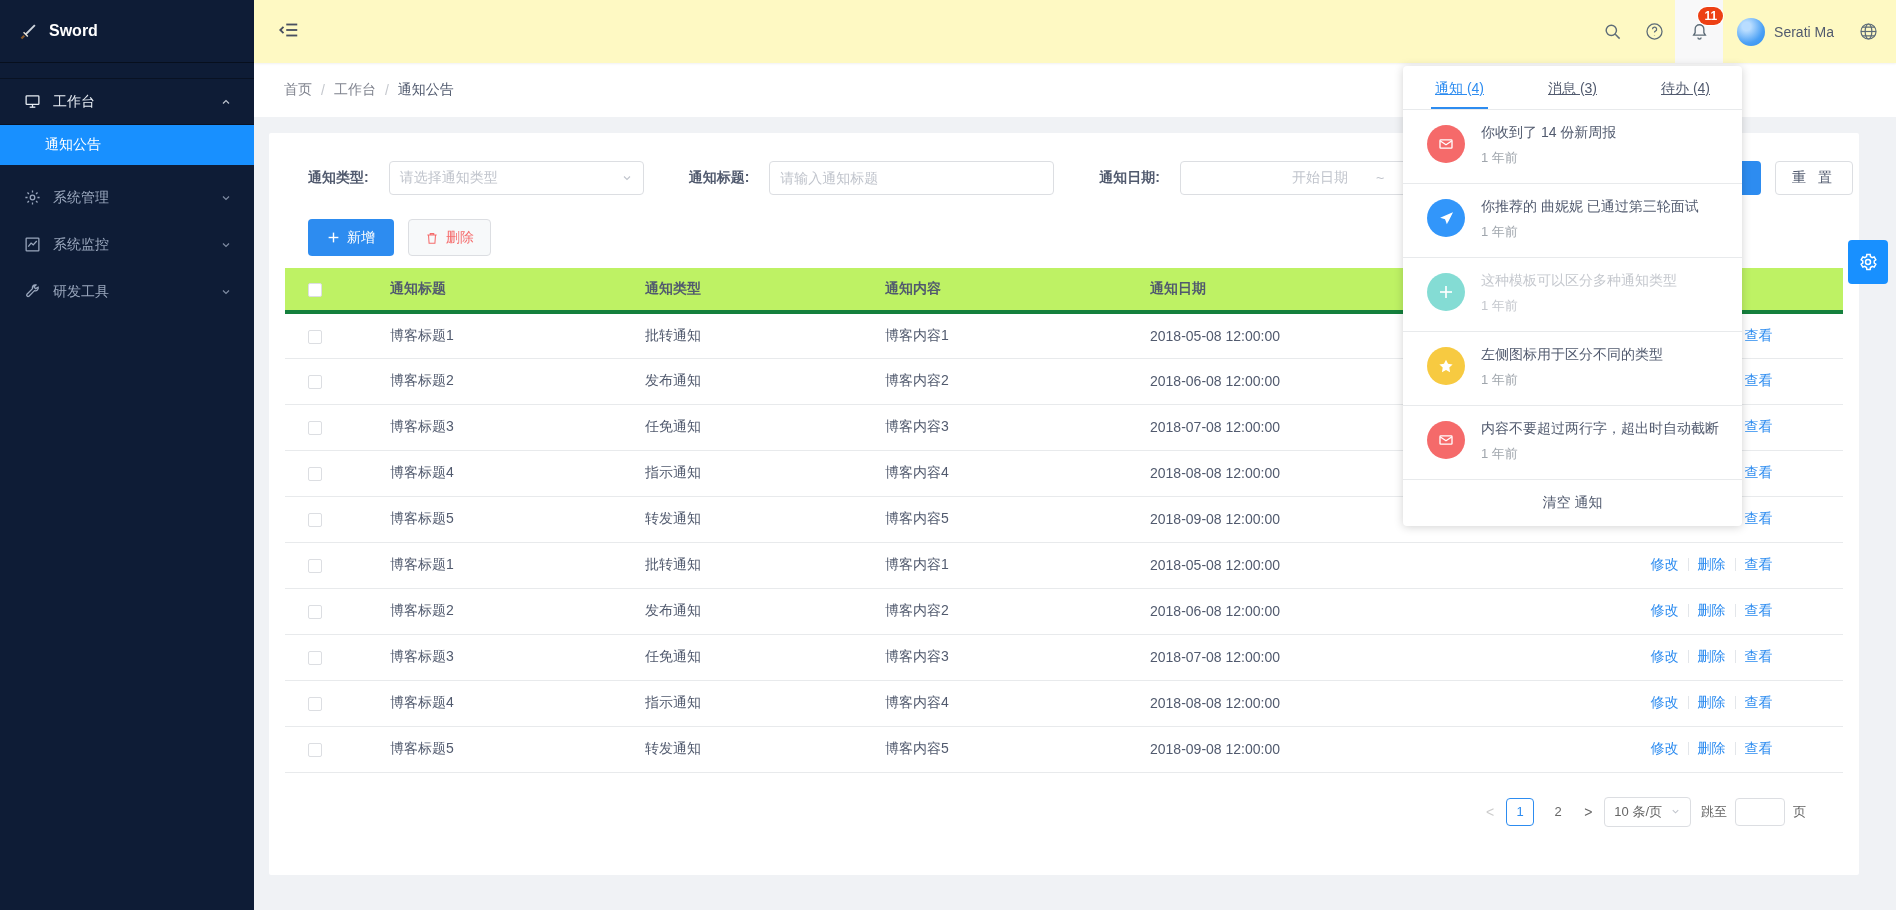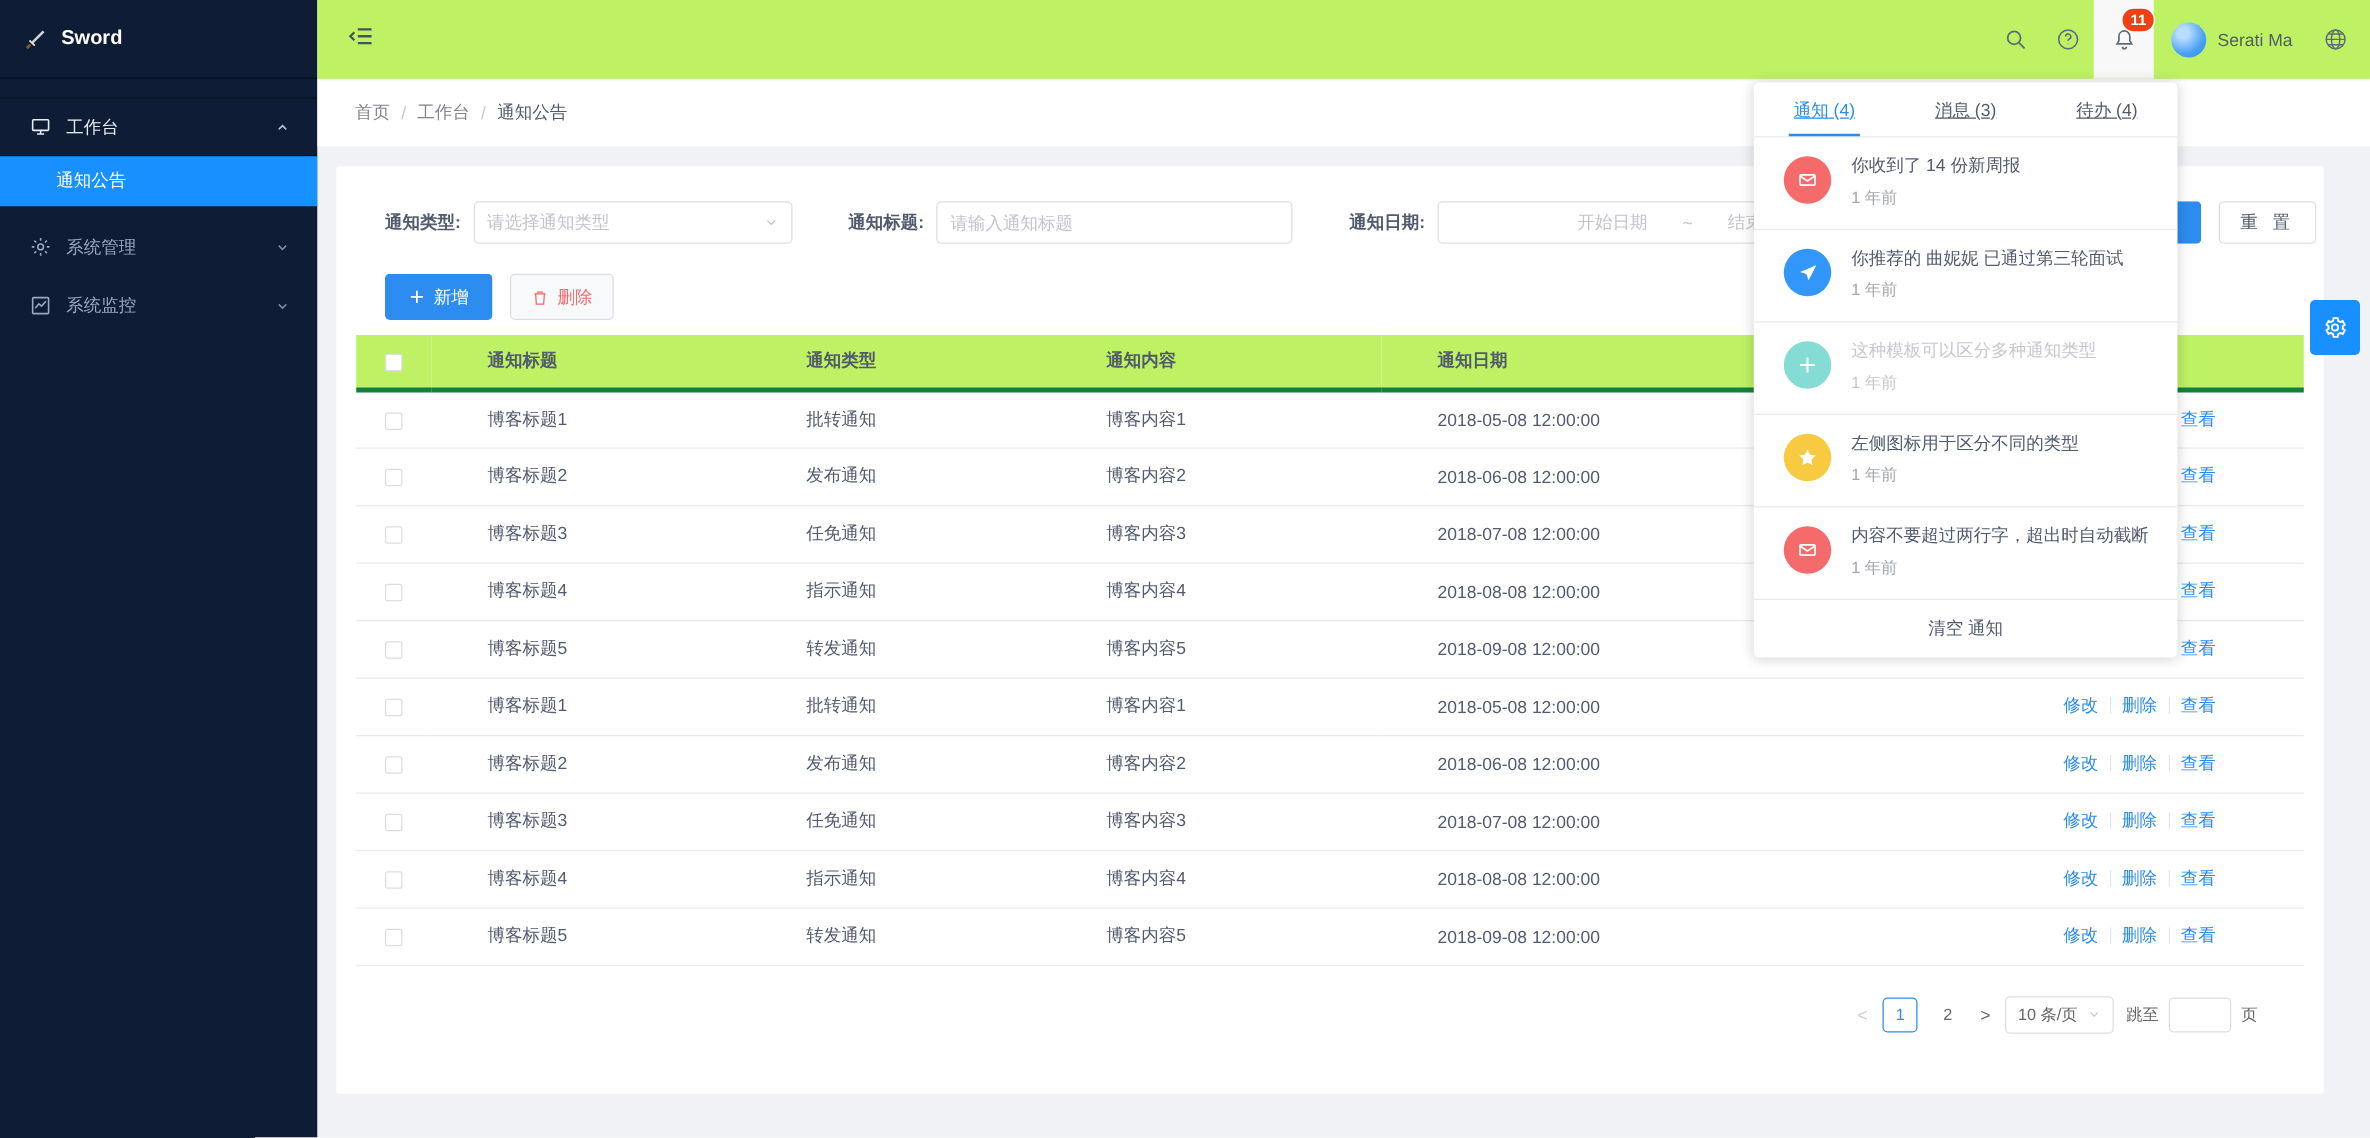--- a/index.html
+++ b/index.html
@@ -16,21 +16,21 @@
                font-size:14px; color:#9aa7bd; cursor:pointer; }
   .menu-item.open { color:#e8edf4; border-bottom:1px solid rgba(0,0,0,.35); border-top:1px solid rgba(0,0,0,.35); }
   .menu-item .chev { margin-left:auto; opacity:.8; }
   .menu-item.gap { margin-top:9px; }
   .submenu-active { height:40px; background:#1890ff; color:#fff; display:flex; align-items:center;
                     padding-left:45px; font-size:14px; cursor:pointer; }
   .s-ic { width:17px; height:17px; flex-shrink:0; }
 
   
   .main { flex:1; display:flex; flex-direction:column; background:#f0f2f5; position:relative; }
-  .topbar { height:63px; background:#bef264; display:flex; align-items:center; padding-left:24px;
+  .topbar { height:63px; background:#fef9c3; display:flex; align-items:center; padding-left:24px;
             box-shadow:0 1px 2px rgba(0,21,41,.06); position:relative; z-index:5; }
   .topbar-right { margin-left:auto; display:flex; align-items:center; height:63px; }
   .icon-btn { width:42px; height:63px; display:flex; align-items:center; justify-content:center;
               cursor:pointer; color:#5c6b77; }
   .bell-wrap { width:48px; height:63px; background:#f8f8f9; position:relative; display:flex;
                align-items:center; justify-content:center; cursor:pointer; color:#5c6b77; }
   .badge { position:absolute; top:7px; right:0px; background:#ed4014; color:#fff; font-size:12px;
            font-weight:bold; line-height:1; padding:3px 6px; border-radius:9px; box-shadow:0 0 0 1px #fff; }
   .user { display:flex; align-items:center; gap:9px; padding:0 14px; cursor:pointer; }
   .avatar { width:28px; height:28px; border-radius:50%;
@@ -45,21 +45,21 @@
   .crumb-cur { color:#515a6e; }
 
   
   .content { flex:1; padding:16px 37px 0 15px; }
   .card { background:#fff; height:742px; border-radius:2px; padding-top:28px; }
 
   .search-row { display:flex; align-items:center; margin:0 6px 0 39px; font-size:14px; }
   .f-label { font-weight:bold; color:#515a6e; margin-right:10px; white-space:nowrap; }
   .f-group { display:flex; align-items:center; margin-right:45px; }
   .inp { height:34px; border:1px solid #dcdee2; border-radius:4px; background:#fff;
-         display:flex; align-items:center; padding:0 10px; color:#c0c4cc; font-size:14px; }
+         display:flex; align-items:center; padding:0 10px; color:#c0c4cc; font-size:14px;margin-left:10px; }
   .inp input { border:none; outline:none; width:100%; font-size:14px; font-family:inherit; color:#515a6e; }
   .inp input::placeholder { color:#c0c4cc; }
   .sel { width:255px; justify-content:space-between; cursor:pointer; }
   .txt-inp { width:285px;justify-content:center; }
   .date-inp { width:400px; justify-content:center; gap:28px; cursor:pointer; }
   .form-btns { margin-left:auto; display:flex; align-items:center; }
   .btn { height:34px; border-radius:4px; font-size:14px; display:inline-flex; align-items:center;
          justify-content:center; cursor:pointer; border:1px solid transparent; padding:0 16px; white-space:nowrap; }
   .btn-primary { background:#2d8cf0; color:#fff; }
   .btn-plain { background:#fff; border-color:#dcdee2; color:#515a6e; letter-spacing:4px; }
@@ -158,20 +158,29 @@
       <div class="menu-item">
         <svg class="s-ic" viewBox="0 0 24 24" fill="none" stroke="currentColor" stroke-width="1.8">
           <rect x="3" y="3" width="18" height="18" rx="1"></rect>
             <polyline points="6,15 10,10 13,12.5 18,7"></polyline>
         </svg>
         <span>系统监控</span>
         <svg class="chev" width="12" height="12" viewBox="0 0 24 24" fill="none" stroke="currentColor" stroke-width="2.4">
           <polyline points="6,9 12,15 18,9"></polyline>
         </svg>
       </div>
+      <div class="menu-item">
+        <svg class="s-ic" viewBox="0 0 24 24" fill="none" stroke="currentColor" stroke-width="1.8">
+          <path d="M20 6a4 4 0 0 1-5.2 4.8L7 18.6a2 2 0 0 1-2.8-2.8L12 8a4 4 0 0 1 4.8-5.2L14 5.6 16.4 8z"></path>
+        </svg>
+        <span>研发工具</span>
+        <svg class="chev" width="12" height="12" viewBox="0 0 24 24" fill="none" stroke="currentColor" stroke-width="2.4">
+          <polyline points="6,9 12,15 18,9"></polyline>
+        </svg>
+      </div>
     </div>
   </div>
 
   <div class="main">
 
     <div class="topbar">
       <div style="cursor:pointer; color:#495060;">
         <svg width="22" height="22" viewBox="0 0 24 24" fill="none" stroke="currentColor" stroke-width="2">
           <line x1="9" y1="6" x2="21" y2="6"></line>
             <line x1="9" y1="12" x2="21" y2="12"></line>

